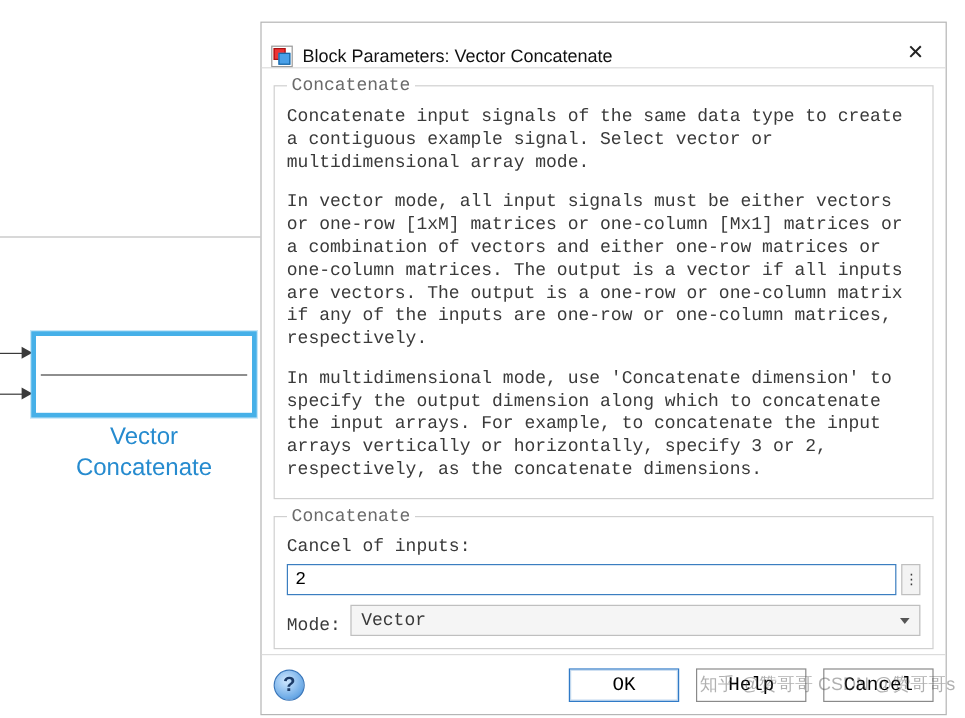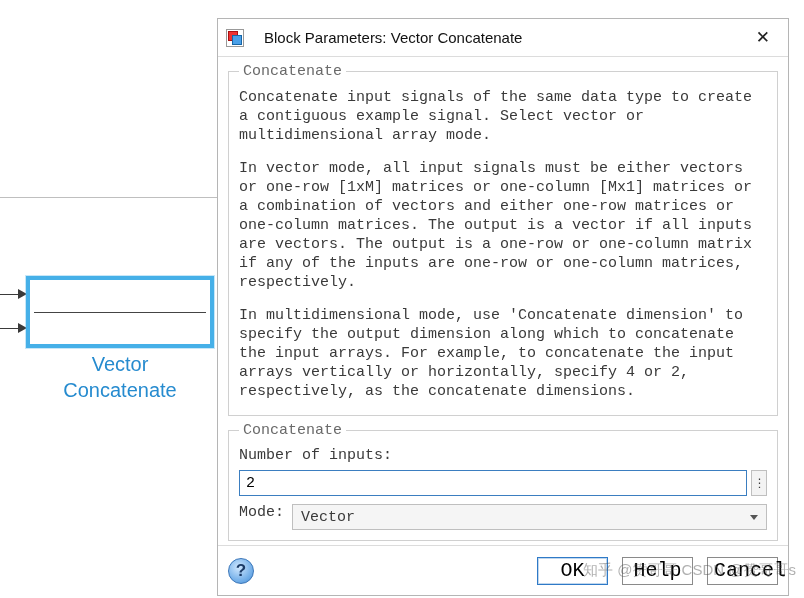--- a/index.html
+++ b/index.html
@@ -69,25 +69,24 @@
     width: 572px;
     height: 578px;
     background: #fff;
     border: 1px solid #b5b5b5;
     display: flex;
     flex-direction: column;
   }
   .titlebar {
     height: 38px;
     display: flex;
-    align-items: center;
+    align-items: flex-end;
     padding: 0 10px 0 8px;
     border-bottom: 1px solid #dcdcdc;
     font-size: 15px;
-    gap: 12px;
   }
   .titlebar .ticon {
     width: 18px; height: 18px;
     margin-right: 8px;
     border: 1px solid #999;
     position: relative;
     background: #fff;
   }
   .titlebar .ticon::before {
     content: "";
@@ -165,21 +164,21 @@
     flex-direction: column;
     align-items: center;
     justify-content: center;
     cursor: pointer;
     line-height: 4px;
   }
   .more-btn span { display:block; height:3px; }
 
   .mode-row {
     display: flex;
-    align-items: flex-start;
+    align-items: flex-end;
     gap: 8px;
   }
   .mode-row label { white-space: nowrap; }
   .select {
     flex: 1;
     height: 26px;
     border: 1px solid #bfbfbf;
     background: #f5f5f5;
     display: flex;
     align-items: center;
@@ -211,25 +210,25 @@
     background: radial-gradient(circle at 40% 35%, #cfe7ff, #6aa9e6 70%, #3a76b9);
     border: 1px solid #3a76b9;
     color: #1b3a66;
     font-weight: bold;
     display: flex; align-items: center; justify-content: center;
     font-family: Arial, sans-serif;
     font-size: 17px;
     cursor: pointer;
   }
   button.dlg {
-    width: 71px; height: 28px;
+    width: 92px; height: 28px;
     background: #fff;
     border: 1px solid #8a8a8a;
     font-family: "Courier New", monospace;
-    font-size: 20px;
+    font-size: 16px;
     cursor: pointer;
   }
   button.dlg.primary {
     border: 1px solid #2f7ac7;
     box-shadow: inset 0 0 0 1px rgba(47,122,199,.3);
   }
 
   .watermark {
     position: absolute;
     right: 8px; bottom: 18px;
@@ -266,28 +265,28 @@
     <div class="title">Block Parameters: Vector Concatenate</div>
     <div class="close-x">✕</div>
   </div>
 
   <div class="body">
 
     <fieldset class="desc">
       <legend>Concatenate</legend>
       <p>Concatenate input signals of the same data type to create a contiguous example signal. Select vector or multidimensional array mode.</p>
       <p>In vector mode, all input signals must be either vectors or one-row [1xM] matrices or one-column [Mx1] matrices or a combination of vectors and either one-row matrices or one-column matrices. The output is a vector if all inputs are vectors. The output is a one-row or one-column matrix if any of the inputs are one-row or one-column matrices, respectively.</p>
-      <p>In multidimensional mode, use 'Concatenate dimension' to specify the output dimension along which to concatenate the input arrays. For example, to concatenate the input arrays vertically or horizontally, specify 4 or 2, respectively, as the concatenate dimensions.</p>
+      <p>In multidimensional mode, use 'Concatenate dimension' to specify the output dimension along which to concatenate the input arrays. For example, to concatenate the input arrays vertically or horizontally, specify 3 or 2, respectively, as the concatenate dimensions.</p>
     </fieldset>
 
     <fieldset>
       <legend>Concatenate</legend>
 
       <div class="param-row">
-        <div class="param-label">Number of inputs:</div>
+        <div class="param-label">Cancel of inputs:</div>
         <div class="input-wrap">
           <input type="text" value="2" style="">
           <div class="more-btn">
             <span>⋮</span>
           </div>
         </div>
       </div>
 
       <div class="mode-row">
         <label>Mode:</label>

